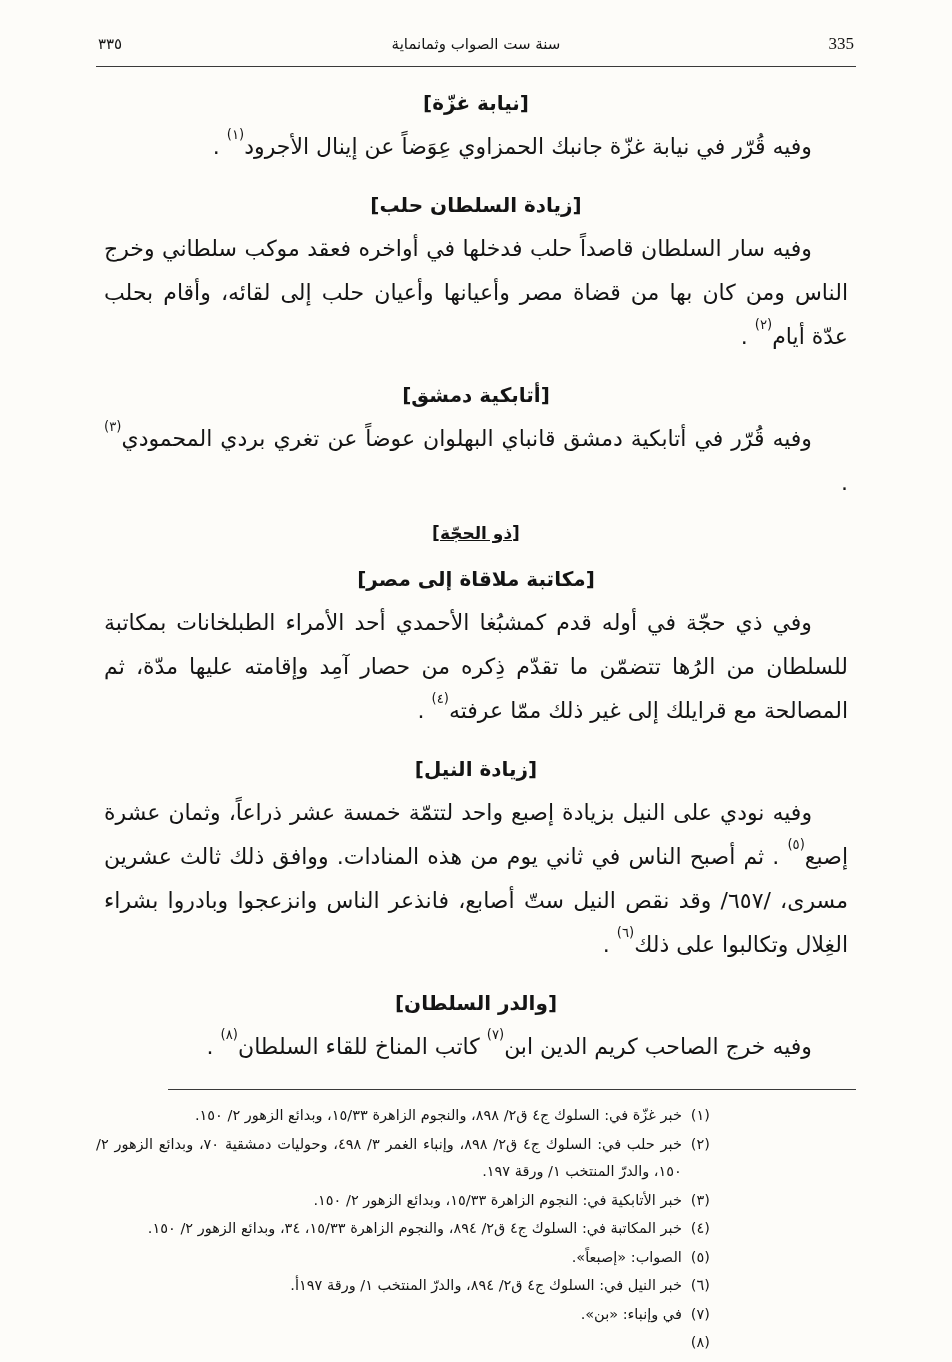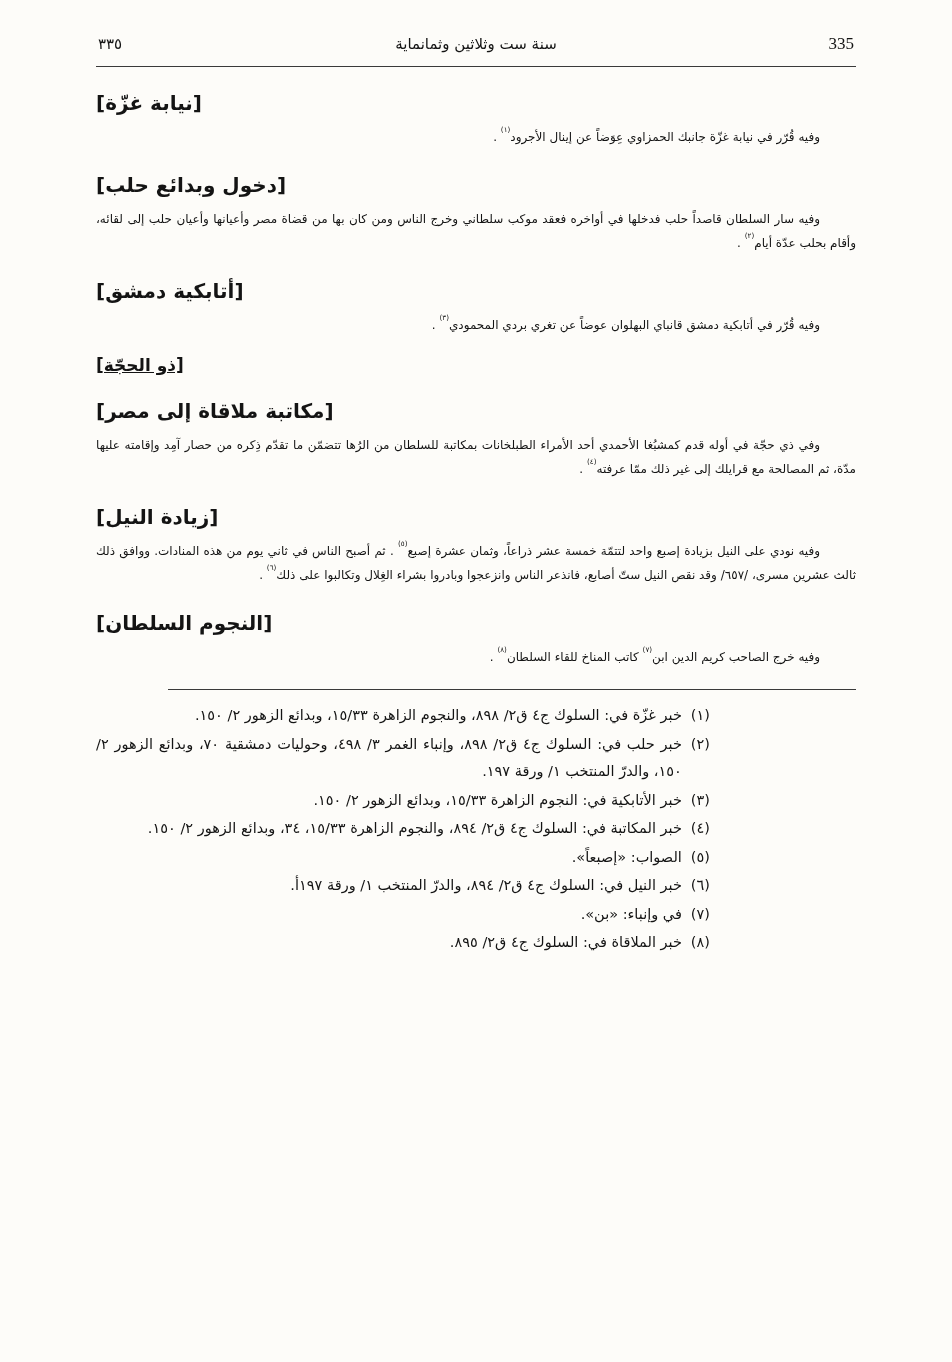--- a/index.html
+++ b/index.html
@@ -32,34 +32,34 @@
     font-family: "Liberation Serif", serif;
     font-weight: normal;
     font-size: 17px;
     direction: ltr;
   }
   .h-title { justify-self: center; font-size: 15px; }
   .h-num-ar { justify-self: end; font-size: 15px; }
 
   
   .section h2 {
-    text-align: left;
+    text-align: center;
     font-size: 20px;
     font-weight: bold;
     margin: 24px 0 10px 0;
     letter-spacing: 0.2px;
   }
   .section h2.small {
     font-size: 17px;
     margin: 18px 0 2px 0;
     text-decoration: underline;
   }
   .section p {
-    margin: 0;
-    font-size: 12px;
+    margin: 8px;
+    font-size: 22px;
     line-height: 2.0;
     text-align: justify;
     text-indent: 36px;
   }
   sup.fnref {
     font-size: 0.6em;
     line-height: 0;
     position: relative;
     top: -0.5em;
   }
@@ -81,33 +81,33 @@
   .fn-num { flex-shrink: 0; }
   .fn-text { text-align: justify; }
 </style>
 </head>
 <body>
 
 <div class="page">
 
   <header class="hdr">
     <span class="h-num-en">335</span>
-    <span class="h-title">سنة ست وثلاثين وثمانماية</span>
+    <span class="h-title">سنة ست الصواب وثمانماية</span>
     <span class="h-num-ar">٣٣٥</span>
   </header>
 
   <main>
 
     <section class="section">
       <h2>[نيابة غزّة]</h2>
       <p>وفيه قُرّر في نيابة غزّة جانبك الحمزاوي عِوَضاً عن إينال الأجرود<sup class="fnref">(١)</sup> .</p>
     </section>
 
     <section class="section">
-      <h2>[دخول وبدائع حلب]</h2>
+      <h2>[زيادة السلطان حلب]</h2>
       <p>وفيه سار السلطان قاصداً حلب فدخلها في أواخره فعقد موكب سلطاني وخرج الناس ومن كان بها من قضاة مصر وأعيانها وأعيان حلب إلى لقائه، وأقام بحلب عدّة أيام<sup class="fnref">(٢)</sup> .</p>
     </section>
 
     <section class="section">
       <h2>[أتابكية دمشق]</h2>
       <p>وفيه قُرّر في أتابكية دمشق قانباي البهلوان عوضاً عن تغري بردي المحمودي<sup class="fnref">(٣)</sup> .</p>
     </section>
 
     <section class="section">
       <h2 class="small">[ذو الحجّة]</h2>
@@ -117,21 +117,21 @@
       <h2>[مكاتبة ملاقاة إلى مصر]</h2>
       <p>وفي ذي حجّة في أوله قدم كمشبُغا الأحمدي أحد الأمراء الطبلخانات بمكاتبة للسلطان من الرُها تتضمّن ما تقدّم ذِكره من حصار آمِد وإقامته عليها مدّة، ثم المصالحة مع قرايلك إلى غير ذلك ممّا عرفته<sup class="fnref">(٤)</sup> .</p>
     </section>
 
     <section class="section">
       <h2>[زيادة النيل]</h2>
       <p>وفيه نودي على النيل بزيادة إصبع واحد لتتمّة خمسة عشر ذراعاً، وثمان عشرة إصبع<sup class="fnref">(٥)</sup> . ثم أصبح الناس في ثاني يوم من هذه المنادات. ووافق ذلك ثالث عشرين مسرى، /٦٥٧/ وقد نقص النيل ستّ أصابع، فانذعر الناس وانزعجوا وبادروا بشراء الغِلال وتكالبوا على ذلك<sup class="fnref">(٦)</sup> .</p>
     </section>
 
     <section class="section">
-      <h2>[النجوم السلطان]</h2>
+      <h2>[والدر السلطان]</h2>
       <p>وفيه خرج الصاحب كريم الدين ابن<sup class="fnref">(٧)</sup> كاتب المناخ للقاء السلطان<sup class="fnref">(٨)</sup> .</p>
     </section>
 
   </main>
 
   <footer class="footnotes">
     <div class="fn-rule"></div>
 
     <div class="footnote">
       <span class="fn-num">(١)</span>
@@ -156,17 +156,16 @@
     <div class="footnote">
       <span class="fn-num">(٦)</span>
       <span class="fn-text">خبر النيل في: السلوك ج٤ ق٢/ ٨٩٤، والدرّ المنتخب ١/ ورقة ١٩٧أ.</span>
     </div>
     <div class="footnote">
       <span class="fn-num">(٧)</span>
       <span class="fn-text">في وإنباء: «بن».</span>
     </div>
     <div class="footnote">
       <span class="fn-num">(٨)</span>
-      <span class="fn-text">خبر الملاقاة في: السلوك ج٤ ق٢/ ٨٩٥.</span>
     </div>
   </footer>
 
 </div>
 
 </body></html>

